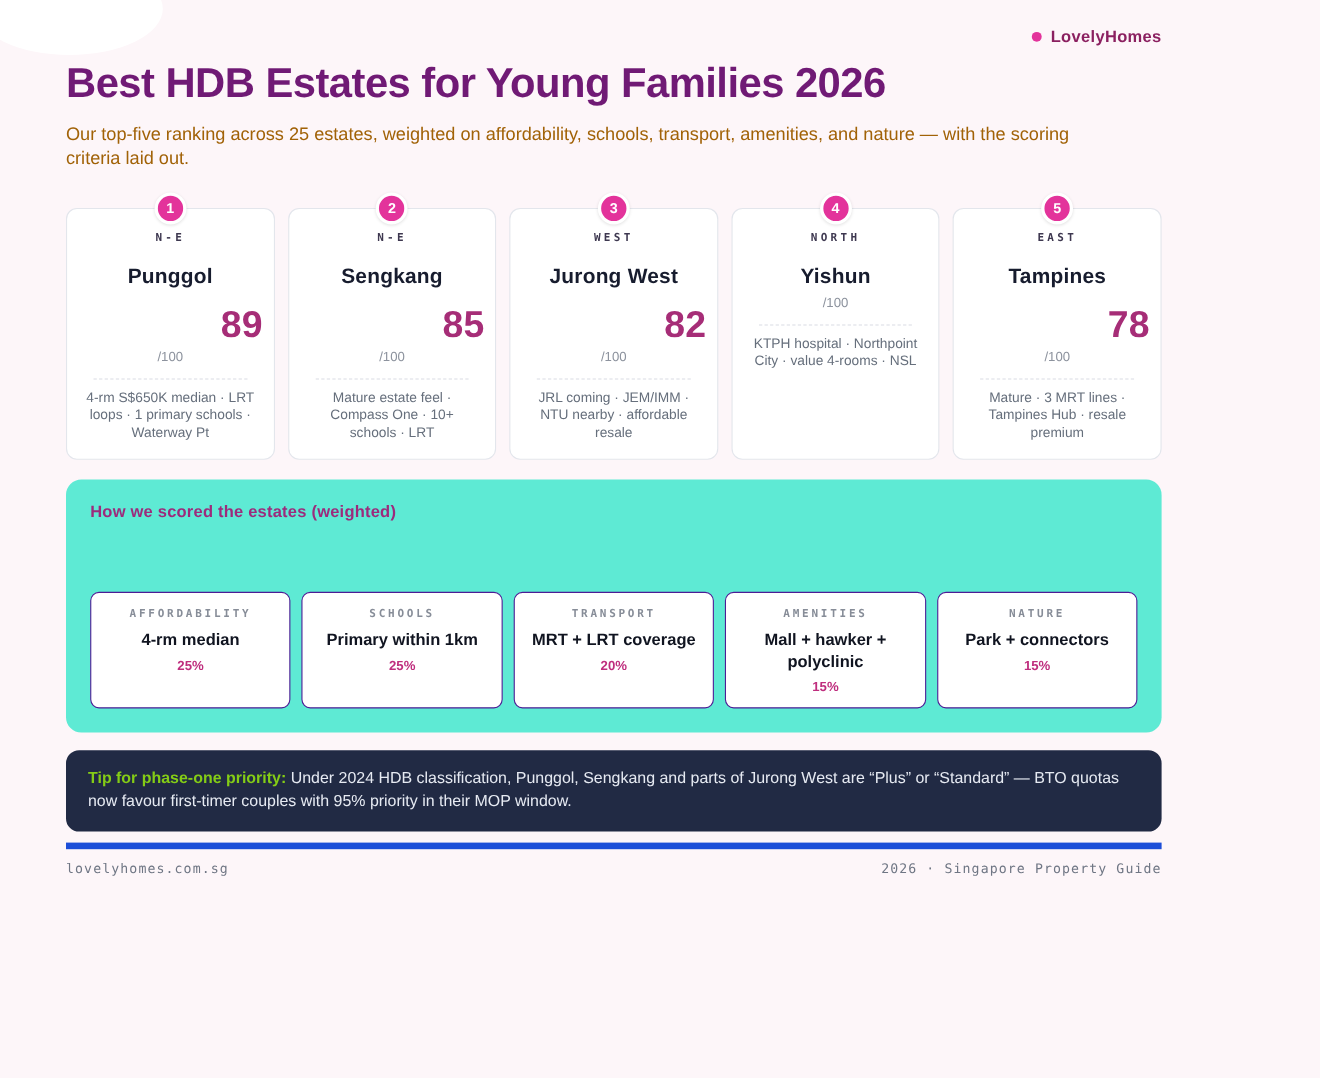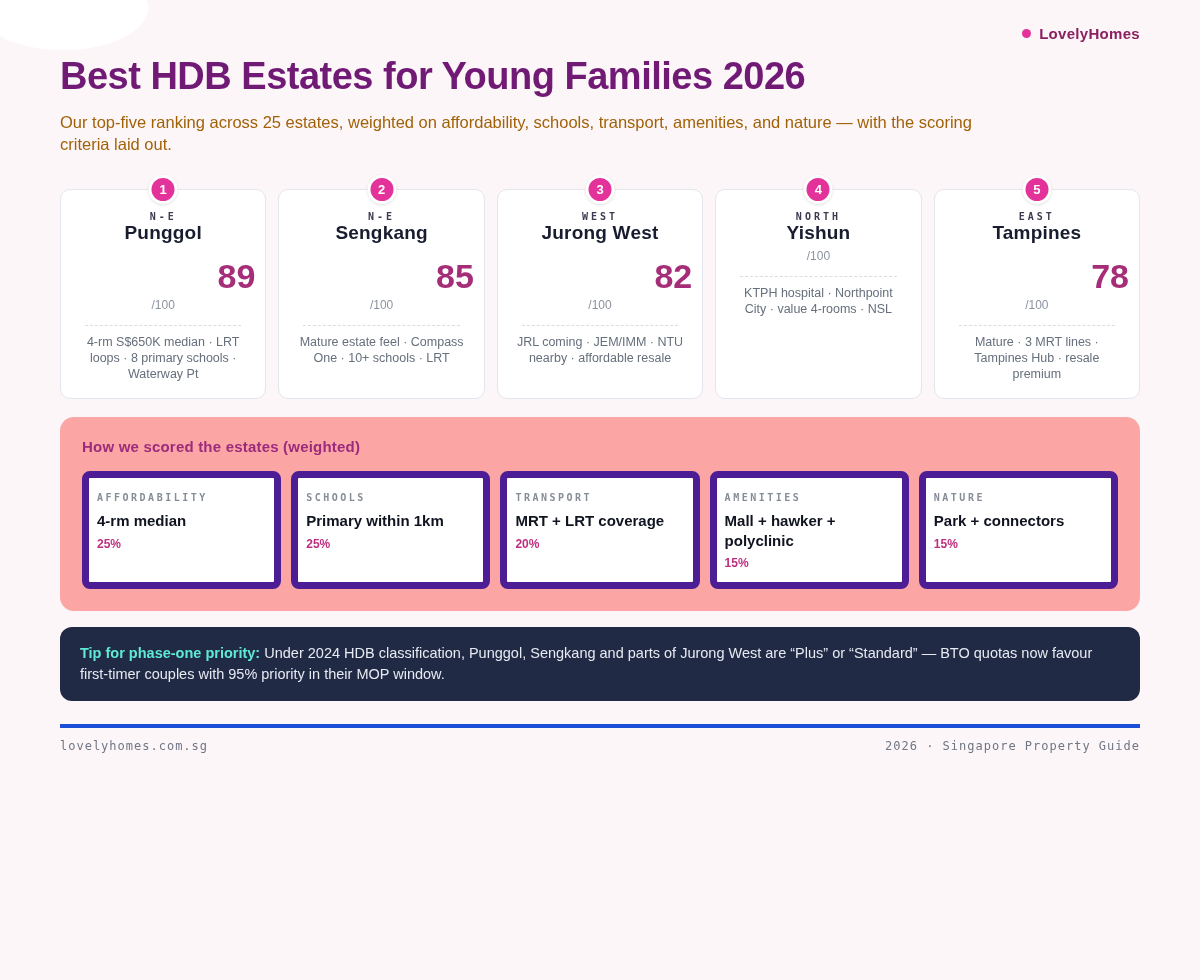--- a/index.html
+++ b/index.html
@@ -11,21 +11,21 @@
     position: relative;
     overflow: hidden;
   }
   .corner-blob {
     position: absolute;
     top: -34px; left: -22px;
     width: 170px; height: 84px;
     background: #ffffff;
     border-radius: 50%;
   }
-  .container { position: relative; margin: 0 60px; width: 1080px; }
+  .container { position: relative; margin: 0 60px; width: 996px; }
 
   .header-row {
     display: flex;
     justify-content: flex-end;
     align-items: center;
     padding-top: 25px;
     height: 42px;
   }
   .brand { display: flex; align-items: center; gap: 8px; }
   .brand-dot {
@@ -92,20 +92,21 @@
     box-shadow: 0 1px 3px rgba(0,0,0,0.12);
   }
   .estate-region {
     font-family: "DejaVu Sans Mono", monospace;
     font-size: 10px;
     font-weight: 700;
     letter-spacing: 3px;
     color: #3e3850;
   }
   .estate-name {
+    margin-top: 19px;
     font-size: 19px;
     font-weight: 800;
     color: #171c2e;
     letter-spacing: 0.2px;
   }
   .estate-score {
     margin-top: 15px;
     font-size: 34px;
     font-weight: 800;
     color: #a62d77;
@@ -125,43 +126,45 @@
   .estate-summary {
     margin: 9px 6px 0;
     font-size: 12.5px;
     line-height: 1.25;
     color: #666f7c;
   }
 
   
   .scoring-panel {
     margin-top: 18px;
-    background: #fca5a5;
+    background: #5eead4;
     border-radius: 14px;
     padding: 21px 22px 22px;
   }
   .scoring-heading {
     font-size: 15px;
     font-weight: 800;
     color: #9c2b7c;
     letter-spacing: 0.2px;
   }
   .criteria-row {
     margin-top: 16px;
     display: flex;
     gap: 10px;
     align-items: stretch;
   }
   .criterion-card {
     flex: 1 1 0;
     background: #ffffff;
-    border: 7px solid #4c1d95;
+    border: 1px solid #4c1d95;
     border-radius: 8px;
+    text-align: center;
     padding: 14px 8px 12px;
     min-height: 92px;
+    margin-top: 48px;
   }
   .criterion-label {
     font-family: "DejaVu Sans Mono", monospace;
     font-size: 10px;
     font-weight: 700;
     letter-spacing: 2.5px;
     color: #878d98;
   }
   .criterion-title {
     margin-top: 8px;
@@ -181,28 +184,28 @@
   .tip-banner {
     margin-top: 16px;
     background: #212a44;
     border-radius: 12px;
     padding: 16px 20px;
     font-size: 14.5px;
     line-height: 1.45;
     color: #e6eaf2;
   }
   .tip-lead {
-    color: #5eead4;
+    color: #84cc16;
     font-weight: 700;
   }
 
   
   .footer {
-    margin-top: 23px;
-    border-top: 4px solid #1d4ed8;
+    margin-top: 10px;
+    border-top: 6px solid #1d4ed8;
     padding-top: 11px;
     display: flex;
     justify-content: space-between;
     font-family: "DejaVu Sans Mono", monospace;
     font-size: 12px;
     color: #6f7684;
     letter-spacing: 1px;
   }
 </style>
 </head>
@@ -224,21 +227,21 @@
 
   <div class="cards-row">
 
     <div class="estate-card">
       <div class="rank-badge">1</div>
       <div class="estate-region">N-E</div>
       <div class="estate-name">Punggol</div>
       <div class="estate-score">89</div>
       <div class="estate-denom">/100</div>
       <hr class="estate-divider">
-      <div class="estate-summary">4-rm S$650K median · LRT loops · 8 primary schools · Waterway Pt</div>
+      <div class="estate-summary">4-rm S$650K median · LRT loops · 1 primary schools · Waterway Pt</div>
     </div>
 
     <div class="estate-card">
       <div class="rank-badge">2</div>
       <div class="estate-region">N-E</div>
       <div class="estate-name">Sengkang</div>
       <div class="estate-score">85</div>
       <div class="estate-denom">/100</div>
       <hr class="estate-divider">
       <div class="estate-summary">Mature estate feel · Compass One · 10+ schools · LRT</div>

